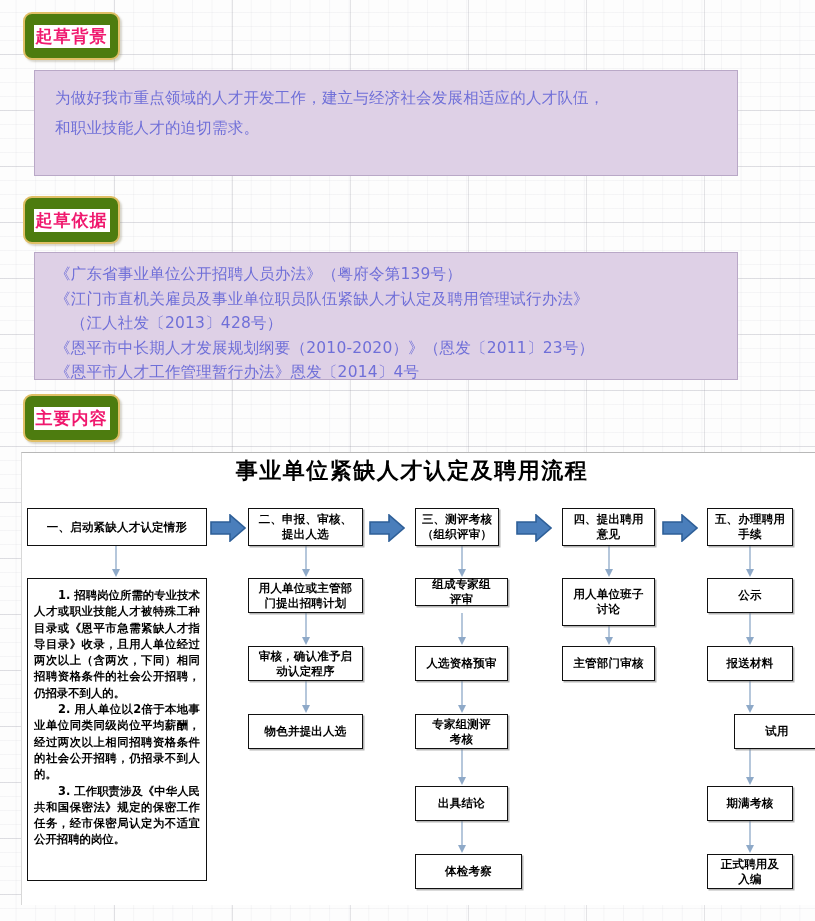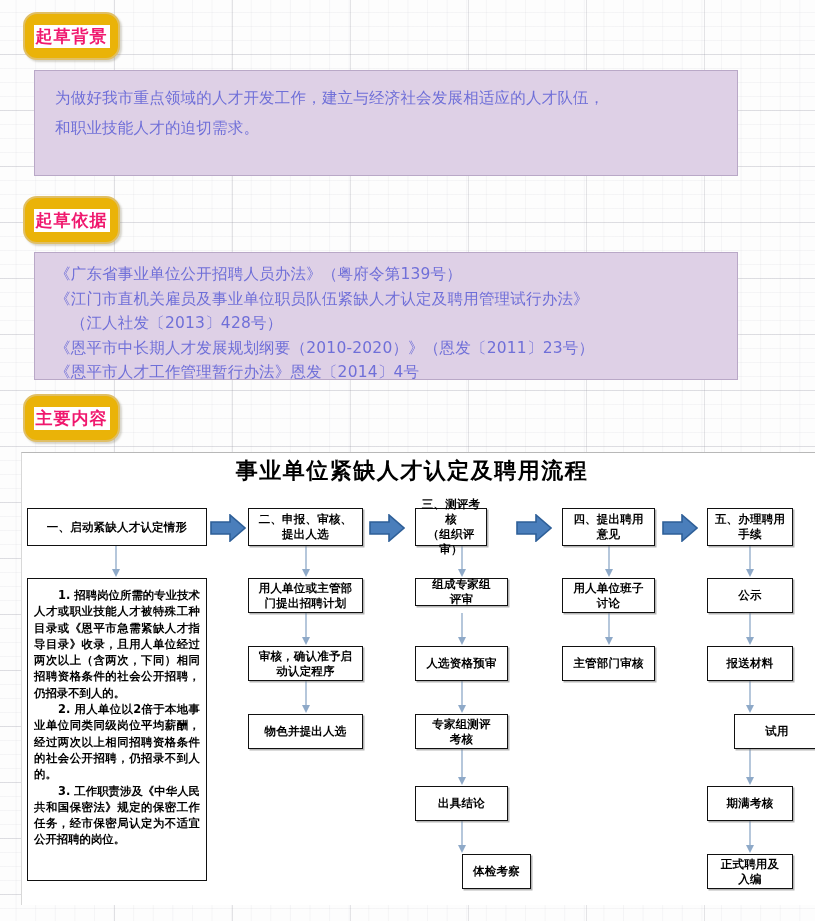--- a/index.html
+++ b/index.html
@@ -24,23 +24,23 @@
       118px 56px,
       19.6px 14px,
       19.6px 14px;
     background-position:-4px -2px,-4px -2px,-4px -2px,-4px -2px;
     z-index:0;
   }
 
   
   .sec-tab{
     position:absolute;
-    background:#eab308;
+    background:#4d7c0f;
     border:2px solid #e0bf66;
-    border-radius:14px;
+    border-radius:9px;
     box-shadow:2px 2px 2px rgba(120,110,80,0.28);
     z-index:5;
     display:flex;align-items:center;justify-content:center;
   }
   .sec-tab-text{
     background:#ffffff;
     color:#f0186e;
     font-family:"DejaVu Sans","Liberation Sans",sans-serif;
     font-weight:bold;
     font-size:17px;
@@ -148,21 +148,21 @@
 
 <div id="flow-title">事业单位紧缺人才认定及聘用流程</div>
 
 <div class="fbox hdr" style="left:27px;top:508px;width:180px;height:38px;">
   <span class="t">一、启动紧缺人才认定情形</span>
 </div>
 <div class="fbox hdr shadowed" style="left:248px;top:508px;width:115px;height:38px;">
   <span class="t">二、申报、审核、
 提出人选</span>
 </div>
-<div class="fbox hdr shadowed" style="left:415px;top:508px;width:72px;height:38px;">
+<div class="fbox hdr shadowed" style="left:415px;top:508px;width:84px;height:38px;">
   <span class="t">三、测评考核
 （组织评审）</span>
 </div>
 <div class="fbox hdr shadowed" style="left:562px;top:508px;width:93px;height:38px;">
   <span class="t">四、提出聘用
 意见</span>
 </div>
 <div class="fbox hdr shadowed" style="left:707px;top:508px;width:86px;height:38px;">
   <span class="t">五、办理聘用
 手续</span>
@@ -243,29 +243,29 @@
   <line x1="7" y1="0" x2="7" y2="30" stroke="#8ea9c8" stroke-width="1.3"></line>
     <polygon points="7,36 3,28 11,28" fill="#8ea9c8"></polygon>
 </svg>
 <div class="fbox stg shadowed" style="left:415px;top:786px;width:93px;height:35px;">
   <span class="t">出具结论</span>
 </div>
 <svg class="conn" style="left:455px;top:821px;" width="14" height="33" viewBox="0 0 14 33">
   <line x1="7" y1="0" x2="7" y2="26" stroke="#8ea9c8" stroke-width="1.3"></line>
     <polygon points="7,32 3,24 11,24" fill="#8ea9c8"></polygon>
 </svg>
-<div class="fbox stg shadowed" style="left:415px;top:854px;width:69px;height:35px;margin-left:47px;">
+<div class="fbox stg shadowed" style="left:415px;top:854px;width:107px;height:35px;">
   <span class="t">体检考察</span>
 </div>
 
 <svg class="conn" style="left:602px;top:546px;" width="14" height="32" viewBox="0 0 14 32">
   <line x1="7" y1="0" x2="7" y2="25" stroke="#8ea9c8" stroke-width="1.3"></line>
     <polygon points="7,31 3,23 11,23" fill="#8ea9c8"></polygon>
 </svg>
-<div class="fbox stg shadowed" style="left:562px;top:578px;width:93px;height:35px;align-items:center;">
+<div class="fbox stg shadowed" style="left:562px;top:578px;width:93px;height:48px;align-items:center;">
   <span class="t">用人单位班子
 讨论</span>
 </div>
 <svg class="conn" style="left:602px;top:613px;" width="14" height="33" viewBox="0 0 14 33">
   <line x1="7" y1="0" x2="7" y2="26" stroke="#8ea9c8" stroke-width="1.3"></line>
     <polygon points="7,32 3,24 11,24" fill="#8ea9c8"></polygon>
 </svg>
 <div class="fbox stg shadowed" style="left:562px;top:646px;width:93px;height:35px;">
   <span class="t">主管部门审核</span>
 </div>

